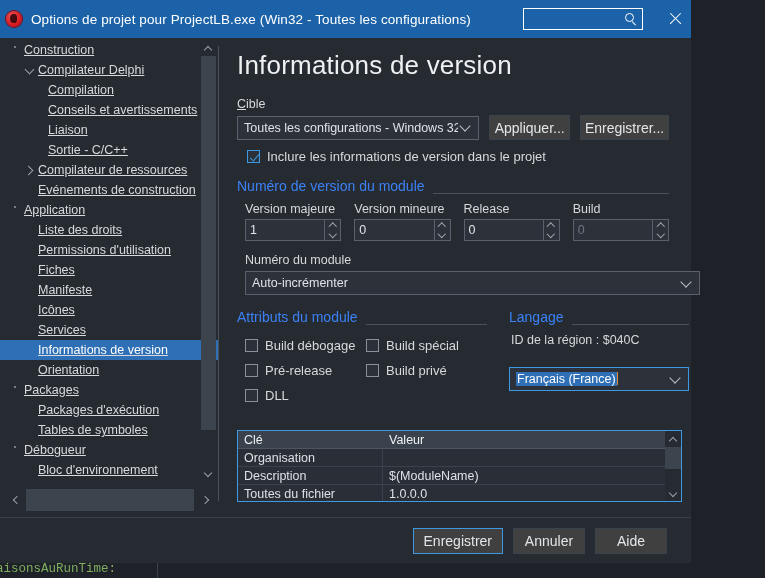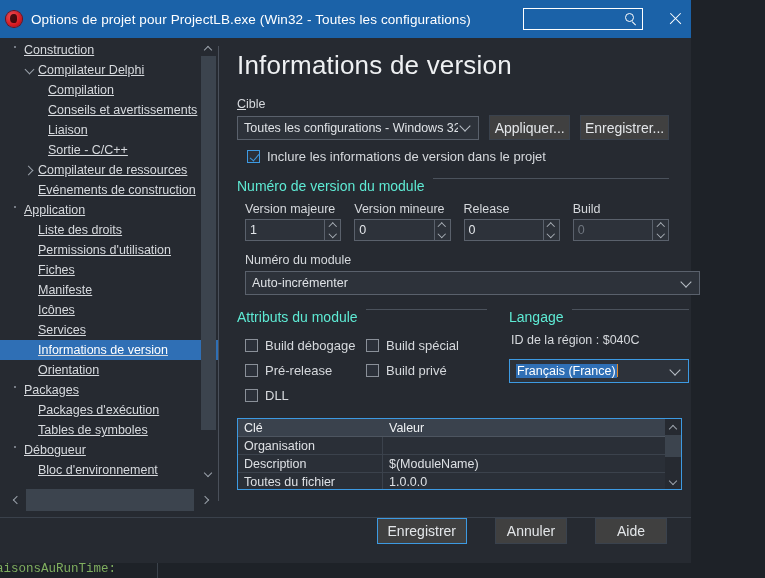--- a/index.html
+++ b/index.html
@@ -341,23 +341,23 @@
     border-bottom: 1.8px solid #3d9ae2;
     transform: rotate(40deg);
   }
   .chk-label { font-size: 13px; color: #d6d9dd; }
 
   .group {
     margin-top: 14px;
   }
   .group-head {
     display: flex;
-    align-items: flex-start;
+    align-items: flex-end;
     gap: 8px;
-    color: #5eead4;
+    color: #3b82f6;
     font-size: 14px;
     margin-bottom: 8px;
   }
   .group-head .line {
     flex: 1 1 auto;
     height: 1px;
     background: #4b525c;
   }
   .group-body { padding-left: 8px; }
 
@@ -428,42 +428,42 @@
   .attr-item {
     width: 50%;
     display: flex;
     align-items: center;
     gap: 7px;
     height: 25px;
   }
   .lang-id {
     font-size: 12.5px;
     color: #d6d9dd;
-    margin-bottom: 12px;
+    margin-bottom: 20px;
     padding-left: 2px;
   }
   .combo.focused {
     border: 1px solid #3d9ae2;
   }
   .sel-text {
     background: #2f6fb5;
     color: #ffffff;
     padding: 0 1px;
   }
   .caret {
     display: inline-block;
     width: 1px;
     height: 13px;
     background: #e08a2e;
     vertical-align: -2px;
   }
 
   
   .grid-wrap {
-    margin-top: 10px;
+    margin-top: 22px;
     margin-left: 0px;
     border: 1px solid #3d9ae2;
     background: #2a2f37;
     height: 72px;
     display: flex;
     box-sizing: border-box;
     overflow: hidden;
     width: 445px;
   }
   .grid-main {
@@ -525,23 +525,24 @@
     background: #3c444e;
   }
   .grid-scroll .arrow-box.bottom { position: absolute; bottom: 0; left: 0; }
 
   
   .footer {
     height: 46px;
     flex: 0 0 auto;
     border-top: 1px solid #3a414b;
     display: flex;
+    align-items: center;
     justify-content: flex-end;
     padding-right: 24px;
-    gap: 28px;
+    gap: 10px;
     box-sizing: border-box;
   }
   .footer .btn { min-width: 72px; height: 26px; }
 
   
   .behind {
     position: absolute;
     left: 0; top: 563px;
     width: 765px;
     height: 15px;

